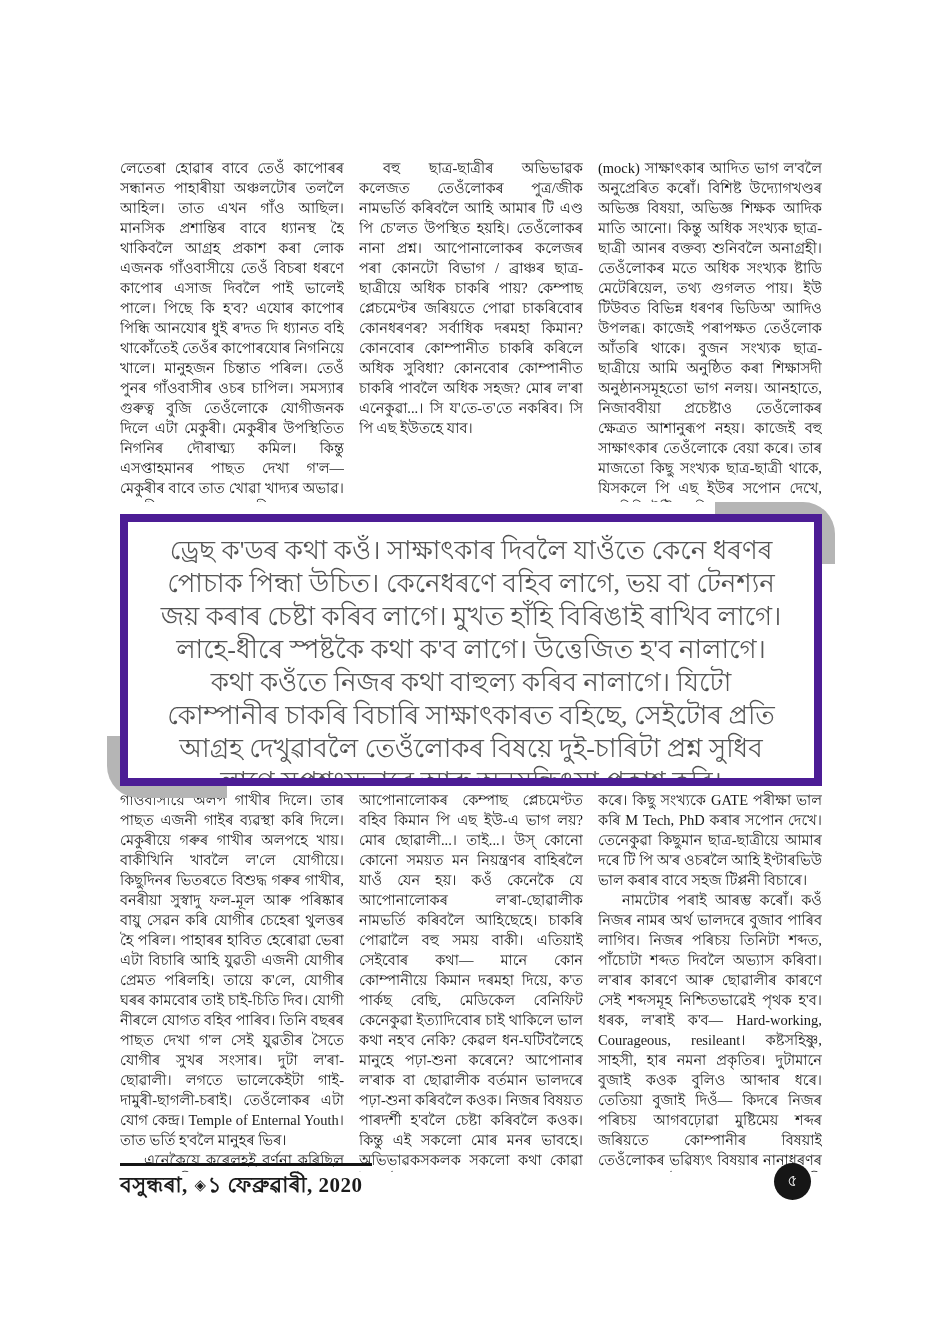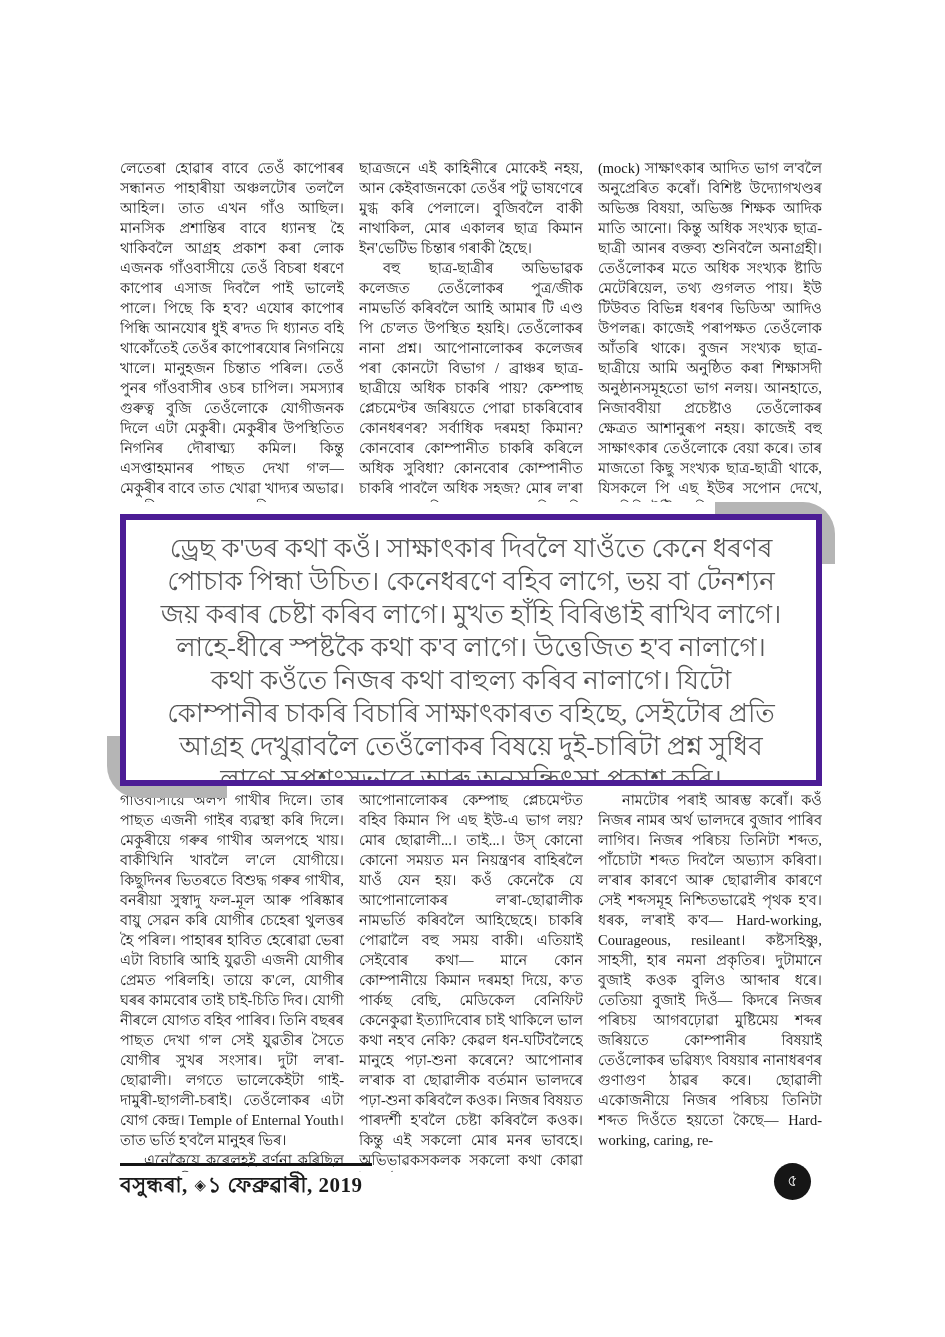--- a/index.html
+++ b/index.html
@@ -56,21 +56,21 @@
     left: -13px;
     width: 120px;
     height: 62px;
     background: #b5b5b5;
     border-radius: 0 0 0 32px;
   }
   .pq-box {
     position: absolute;
     inset: 0;
     background: #ffffff;
-    border: 6px solid #4c1d95;
+    border: 8px solid #4c1d95;
     padding: 12px 32px;
     box-sizing: border-box;
     overflow: hidden;
   }
   .pq-text {
     font-size: 26px;
     line-height: 33px;
     text-align: center;
     color: #565656;
     margin: 0;
@@ -114,21 +114,20 @@
 </head>
 <body>
 
 <div class="content">
 
   <div class="cols top">
     <div class="col">
       <p>লেতেৰা হোৱাৰ বাবে তেওঁ কাপোৰৰ সন্ধানত পাহাৰীয়া অঞ্চলটোৰ তললৈ আহিল। তাত এখন গাঁও আছিল। মানসিক প্ৰশান্তিৰ বাবে ধ্যানস্থ হৈ থাকিবলৈ আগ্ৰহ প্ৰকাশ কৰা লোক এজনক গাঁওবাসীয়ে তেওঁ বিচৰা ধৰণে কাপোৰ এসাজ দিবলৈ পাই ভালেই পালে। পিছে কি হ'ব? এযোৰ কাপোৰ পিন্ধি আনযোৰ ধুই ৰ'দত দি ধ্যানত বহি থাকোঁতেই তেওঁৰ কাপোৰযোৰ নিগনিয়ে খালে। মানুহজন চিন্তাত পৰিল। তেওঁ পুনৰ গাঁওবাসীৰ ওচৰ চাপিল। সমস্যাৰ গুৰুত্ব বুজি তেওঁলোকে যোগীজনক দিলে এটা মেকুৰী। মেকুৰীৰ উপস্থিতিত নিগনিৰ দৌৰাত্ম্য কমিল। কিন্তু এসপ্তাহমানৰ পাছত দেখা গ'ল— মেকুৰীৰ বাবে তাত খোৱা খাদ্যৰ অভাৱ। মেকুৰীয়েতো আৰু পাহাৰীয়া গছৰ ফল-মূল খাই জীয়াই নাথাকে। প্ৰথমে</p>
     </div>
     <div class="col">
-      <p>ছাত্ৰজনে এই কাহিনীৰে মোকেই নহয়, আন কেইবাজনকো তেওঁৰ পটু ভাষণেৰে মুগ্ধ কৰি পেলালে। বুজিবলৈ বাকী নাথাকিল, মোৰ একালৰ ছাত্ৰ কিমান ইন'ভেটিভ চিন্তাৰ গৰাকী হৈছে।</p>
       <p class="indent">বহু ছাত্ৰ-ছাত্ৰীৰ অভিভাৱক কলেজত তেওঁলোকৰ পুত্ৰ/জীক নামভৰ্তি কৰিবলৈ আহি আমাৰ টি এণ্ড পি চে'লত উপস্থিত হয়হি। তেওঁলোকৰ নানা প্ৰশ্ন। আপোনালোকৰ কলেজৰ পৰা কোনটো বিভাগ / ব্ৰাঞ্চৰ ছাত্ৰ-ছাত্ৰীয়ে অধিক চাকৰি পায়? কেম্পাছ প্লেচমেণ্টৰ জৰিয়তে পোৱা চাকৰিবোৰ কোনধৰণৰ? সৰ্বাধিক দৰমহা কিমান? কোনবোৰ কোম্পানীত চাকৰি কৰিলে অধিক সুবিধা? কোনবোৰ কোম্পানীত চাকৰি পাবলৈ অধিক সহজ? মোৰ ল'ৰা এনেকুৱা...। সি য'তে-ত'তে নকৰিব। সি পি এছ ইউতহে যাব।</p>
     </div>
     <div class="col">
       <p>(mock) সাক্ষাৎকাৰ আদিত ভাগ ল'বলৈ অনুপ্ৰেৰিত কৰোঁ। বিশিষ্ট উদ্যোগখণ্ডৰ অভিজ্ঞ বিষয়া, অভিজ্ঞ শিক্ষক আদিক মাতি আনো। কিন্তু অধিক সংখ্যক ছাত্ৰ-ছাত্ৰী আনৰ বক্তব্য শুনিবলৈ অনাগ্ৰহী। তেওঁলোকৰ মতে অধিক সংখ্যক ষ্টাডি মেটেৰিয়েল, তথ্য গুগলত পায়। ইউ টিউবত বিভিন্ন ধৰণৰ ভিডিঅ' আদিও উপলব্ধ। কাজেই পৰাপক্ষত তেওঁলোক আঁতৰি থাকে। বুজন সংখ্যক ছাত্ৰ-ছাত্ৰীয়ে আমি অনুষ্ঠিত কৰা শিক্ষাসদী অনুষ্ঠানসমূহতো ভাগ নলয়। আনহাতে, নিজাববীয়া প্ৰচেষ্টাও তেওঁলোকৰ ক্ষেত্ৰত আশানুৰূপ নহয়। কাজেই বহু সাক্ষাৎকাৰ তেওঁলোকে বেয়া কৰে। তাৰ মাজতো কিছু সংখ্যক ছাত্ৰ-ছাত্ৰী থাকে, যিসকলে পি এছ ইউৰ সপোন দেখে, এডমিনিষ্ট্ৰেটিভ বিষয়া হোৱাৰ আশা কৰে আৰু সেইমতে কাম</p>
     </div>
   </div>
 
   <div class="pq-wrap">
     <div class="pq-corner-tr"></div>
     <div class="pq-corner-bl"></div>
@@ -140,29 +139,30 @@
   <div class="cols bottom">
     <div class="col">
       <p>গাঁওবাসীয়ে অলপ গাখীৰ দিলে। তাৰ পাছত এজনী গাইৰ ব্যৱস্থা কৰি দিলে। মেকুৰীয়ে গৰুৰ গাখীৰ অলপহে খায়। বাকীখিনি খাবলৈ ল'লে যোগীয়ে। কিছুদিনৰ ভিতৰতে বিশুদ্ধ গৰুৰ গাখীৰ, বনৰীয়া সুস্বাদু ফল-মূল আৰু পৰিষ্কাৰ বায়ু সেৱন কৰি যোগীৰ চেহেৰা থুলত্তৰ হৈ পৰিল। পাহাৰৰ হাবিত হেৰোৱা ভেৰা এটা বিচাৰি আহি যুৱতী এজনী যোগীৰ প্ৰেমত পৰিলহি। তায়ে ক'লে, যোগীৰ ঘৰৰ কামবোৰ তাই চাই-চিতি দিব। যোগী নীৰলে যোগত বহিব পাৰিব। তিনি বছৰৰ পাছত দেখা গ'ল সেই যুৱতীৰ সৈতে যোগীৰ সুখৰ সংসাৰ। দুটা ল'ৰা-ছোৱালী। লগতে ভালেকেইটা গাই-দামুৰী-ছাগলী-চৰাই। তেওঁলোকৰ এটা যোগ কেন্দ্ৰ। Temple of Enternal Youth। তাত ভৰ্তি হ'বলৈ মানুহৰ ভিৰ।</p>
       <p class="indent">এনেকৈয়ে কৰেলহই বৰ্ণনা কৰিছিল এজন যোগীয়ে স্থাপন কৰা এটা যোগ অভ্যাস কেন্দ্ৰ। ইন'ভেটিভ ধৰণে স্থাপন কৰা এটা যোগ ব্যৱসায় কেন্দ্ৰ! উদ্যমী</p>
     </div>
     <div class="col">
       <p>আপোনালোকৰ কেম্পাছ প্লেচমেণ্টত বহিব কিমান পি এছ ইউ-এ ভাগ লয়? মোৰ ছোৱালী...। তাই...। উস্ কোনো কোনো সময়ত মন নিয়ন্ত্ৰণৰ বাহিৰলৈ যাওঁ যেন হয়। কওঁ কেনেকৈ যে আপোনালোকৰ ল'ৰা-ছোৱালীক নামভৰ্তি কৰিবলৈ আহিছেহে। চাকৰি পোৱালৈ বহু সময় বাকী। এতিয়াই সেইবোৰ কথা— মানে কোন কোম্পানীয়ে কিমান দৰমহা দিয়ে, ক'ত পাৰ্কছ বেছি, মেডিকেল বেনিফিট কেনেকুৱা ইত্যাদিবোৰ চাই থাকিলে ভাল কথা নহ'ব নেকি? কেৱল ধন-ঘটিবলৈহে মানুহে পঢ়া-শুনা কৰেনে? আপোনাৰ ল'ৰাক বা ছোৱালীক বৰ্তমান ভালদৰে পঢ়া-শুনা কৰিবলৈ কওক। নিজৰ বিষয়ত পাৰদৰ্শী হ'বলৈ চেষ্টা কৰিবলৈ কওক। কিন্তু এই সকলো মোৰ মনৰ ভাবহে। অভিভাৱকসকলক সকলো কথা কোৱা হৈ নুঠে।</p>
 
     </div>
     <div class="col">
+      <p>কৰে। কিছু সংখ্যকে GATE পৰীক্ষা ভাল কৰি M Tech, PhD কৰাৰ সপোন দেখে। তেনেকুৱা কিছুমান ছাত্ৰ-ছাত্ৰীয়ে আমাৰ দৰে টি পি অ'ৰ ওচৰলৈ আহি ইণ্টাৰভিউ ভাল কৰাৰ বাবে সহজ টিপ্পনী বিচাৰে।</p>
       <p class="indent">নামটোৰ পৰাই আৰম্ভ কৰোঁ। কওঁ নিজৰ নামৰ অৰ্থ ভালদৰে বুজাব পাৰিব লাগিব। নিজৰ পৰিচয় তিনিটা শব্দত, পাঁচোটা শব্দত দিবলৈ অভ্যাস কৰিবা। ল'ৰাৰ কাৰণে আৰু ছোৱালীৰ কাৰণে সেই শব্দসমূহ নিশ্চিতভাৱেই পৃথক হ'ব। ধৰক, ল'ৰাই ক'ব— Hard-working, Courageous, resileant। কষ্টসহিষ্ণু, সাহসী, হাৰ নমনা প্ৰকৃতিৰ। দুটামানে বুজাই কওক বুলিও আব্দাৰ ধৰে। তেতিয়া বুজাই দিওঁ— কিদৰে নিজৰ পৰিচয় আগবঢ়োৱা মুষ্টিমেয় শব্দৰ জৰিয়তে কোম্পানীৰ বিষয়াই তেওঁলোকৰ ভৱিষ্যৎ বিষয়াৰ নানাধৰণৰ গুণাগুণ ঠাৱৰ কৰে। ছোৱালী একোজনীয়ে নিজৰ পৰিচয় তিনিটা শব্দত দিওঁতে হয়তো কৈছে— Hard-working, caring, re-</p>
 
     </div>
   </div>
 
 </div>
 
 <div class="masthead">
   <div class="masthead-line">
     <span>বসুন্ধৰা,</span>
-    <span class="masthead-ornament">◈</span><span>১ ফেব্ৰুৱাৰী, 2019</span>
+    <span class="masthead-ornament">◈</span><span>১ ফেব্ৰুৱাৰী, 2020</span>
   </div>
 </div>
 
 <div class="page-badge">
   <span>৫</span>
 </div>
 
 </body></html>

